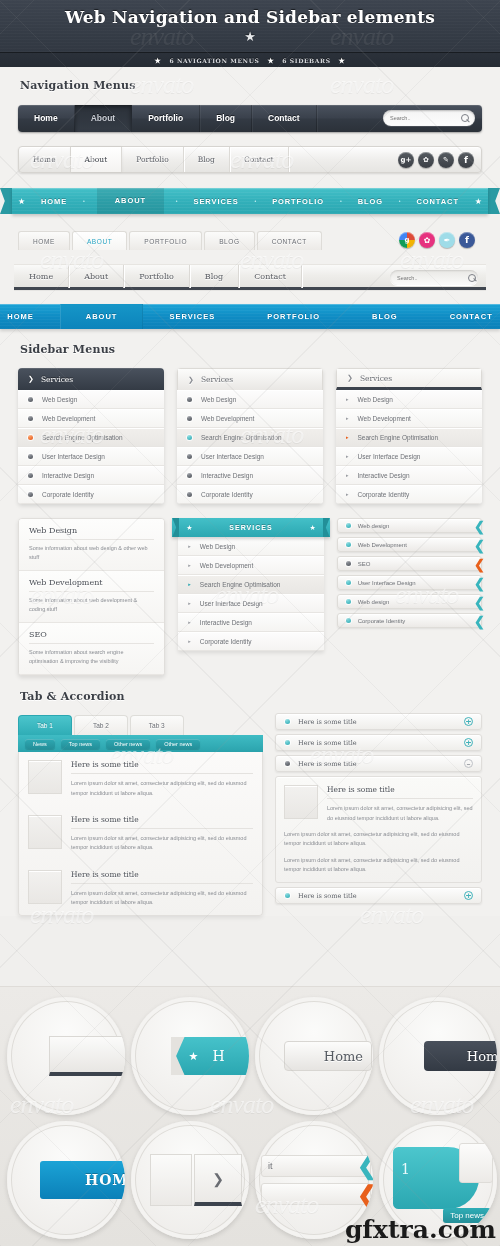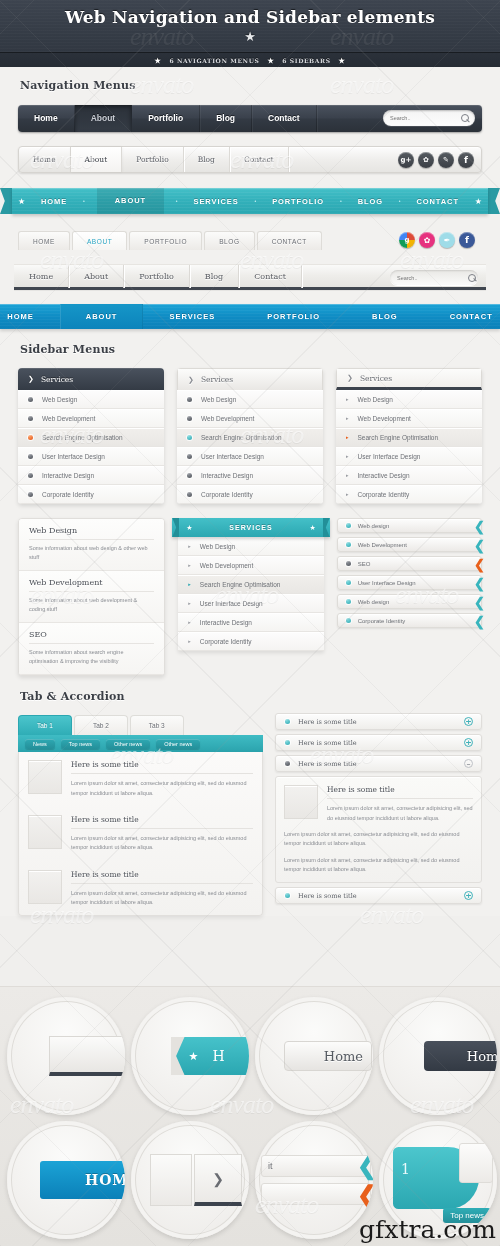--- a/index.html
+++ b/index.html
@@ -286,21 +286,21 @@
 
   
   .showcase { position:absolute; left:0; bottom:0; width:500px; height:260px;
               background: linear-gradient(180deg,#eceae7,#e4e2de); overflow:hidden;
               border-top:1px solid #dfdcd8;}
   .circ { position:absolute; width:118px; height:118px; border-radius:50%;
           background: radial-gradient(circle at 50% 30%,#fbfbfa,#eceae7);
           box-shadow: 0 2px 5px rgba(0,0,0,.13), inset 0 0 0 4px #f4f3f1, inset 0 0 0 5px #dedcd8;
           overflow:hidden; display:flex; align-items:center; justify-content:center;}
   .circ-inner { width:100%; display:flex; align-items:center; justify-content:center; }
-  .gfx { position:absolute; right:4px; bottom:2px; font-family:"DejaVu Serif",serif; font-weight:normal;
+  .gfx { position:absolute; right:4px; bottom:2px; font-family:"DejaVu Serif",serif; font-weight:bold;
          font-size:25px; color:#1a1a1a; z-index:60; }
 
   .btn-home-light { width:88px; height:30px; background:linear-gradient(180deg,#fcfcfb,#e6e4e1);
       border:1px solid #d8d6d2; border-radius:4px; display:flex; align-items:center; justify-content:flex-end;
       padding-right:8px; font-family:"DejaVu Serif",serif; font-size:13px; color:#555a61; text-shadow:0 1px 0 #fff;}
   .btn-home-dark { width:88px; height:30px; background:linear-gradient(180deg,#49505b,#333a44);
       border-radius:4px; display:flex; align-items:center; justify-content:flex-end; padding-right:6px;
       font-family:"DejaVu Serif",serif; font-size:13px; color:#fff; text-shadow:0 -1px 0 rgba(0,0,0,.5);}
   .btn-home-blue { width:105px; height:38px; background:linear-gradient(180deg,#1ba3d6,#0b80b8);
       display:flex; align-items:center; justify-content:flex-end; padding-right:4px;

